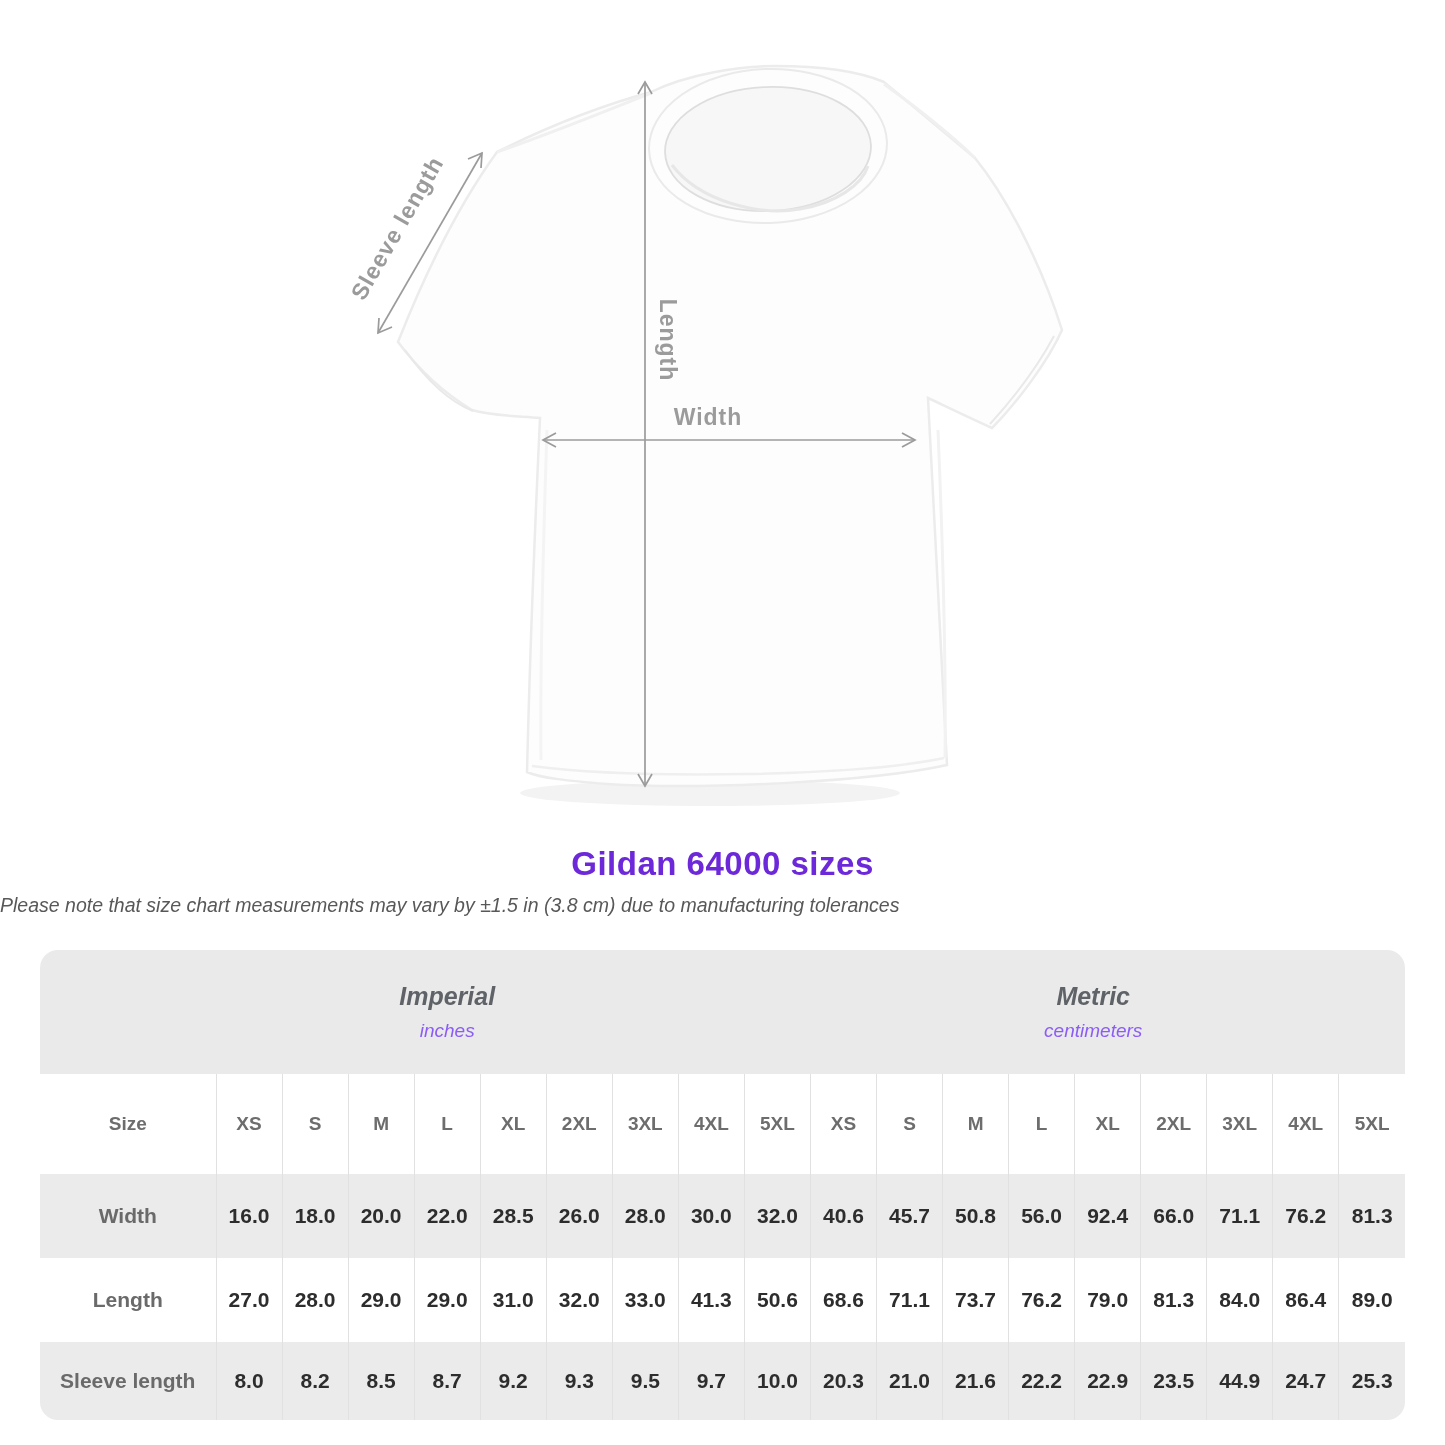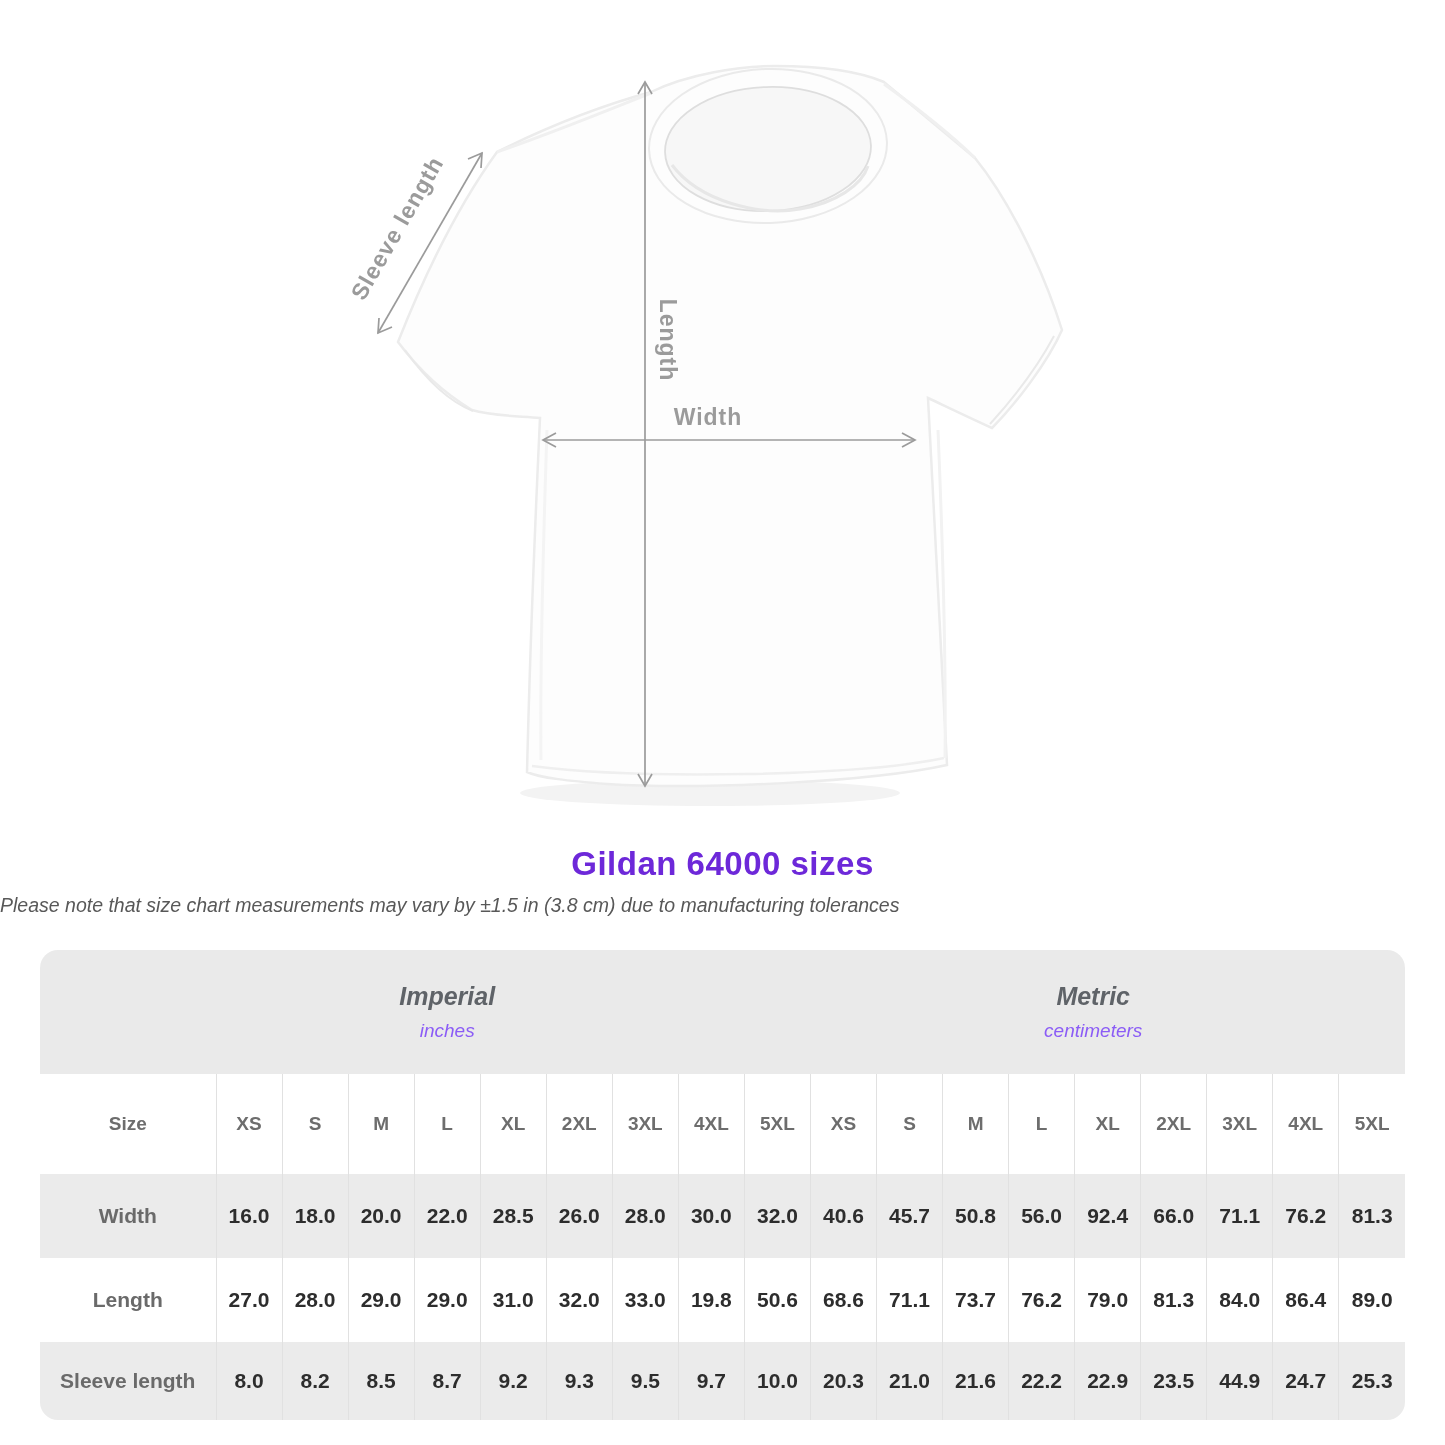--- a/index.html
+++ b/index.html
@@ -161,21 +161,21 @@
         </tr>
         <tr class="plain">
           <th class="rowlabel">Length</th>
           <td class="val divl">27.0</td>
           <td class="val divl">28.0</td>
           <td class="val divl">29.0</td>
           <td class="val divl">29.0</td>
           <td class="val divl">31.0</td>
           <td class="val divl">32.0</td>
           <td class="val divl">33.0</td>
-          <td class="val divl">19.8</td>
+          <td class="val divl">41.3</td>
           <td class="val divl">50.6</td>
           <td class="val divl">68.6</td>
           <td class="val divl">71.1</td>
           <td class="val divl">73.7</td>
           <td class="val divl">76.2</td>
           <td class="val divl">79.0</td>
           <td class="val divl">81.3</td>
           <td class="val divl">84.0</td>
           <td class="val divl">86.4</td>
           <td class="val divl">89.0</td>

